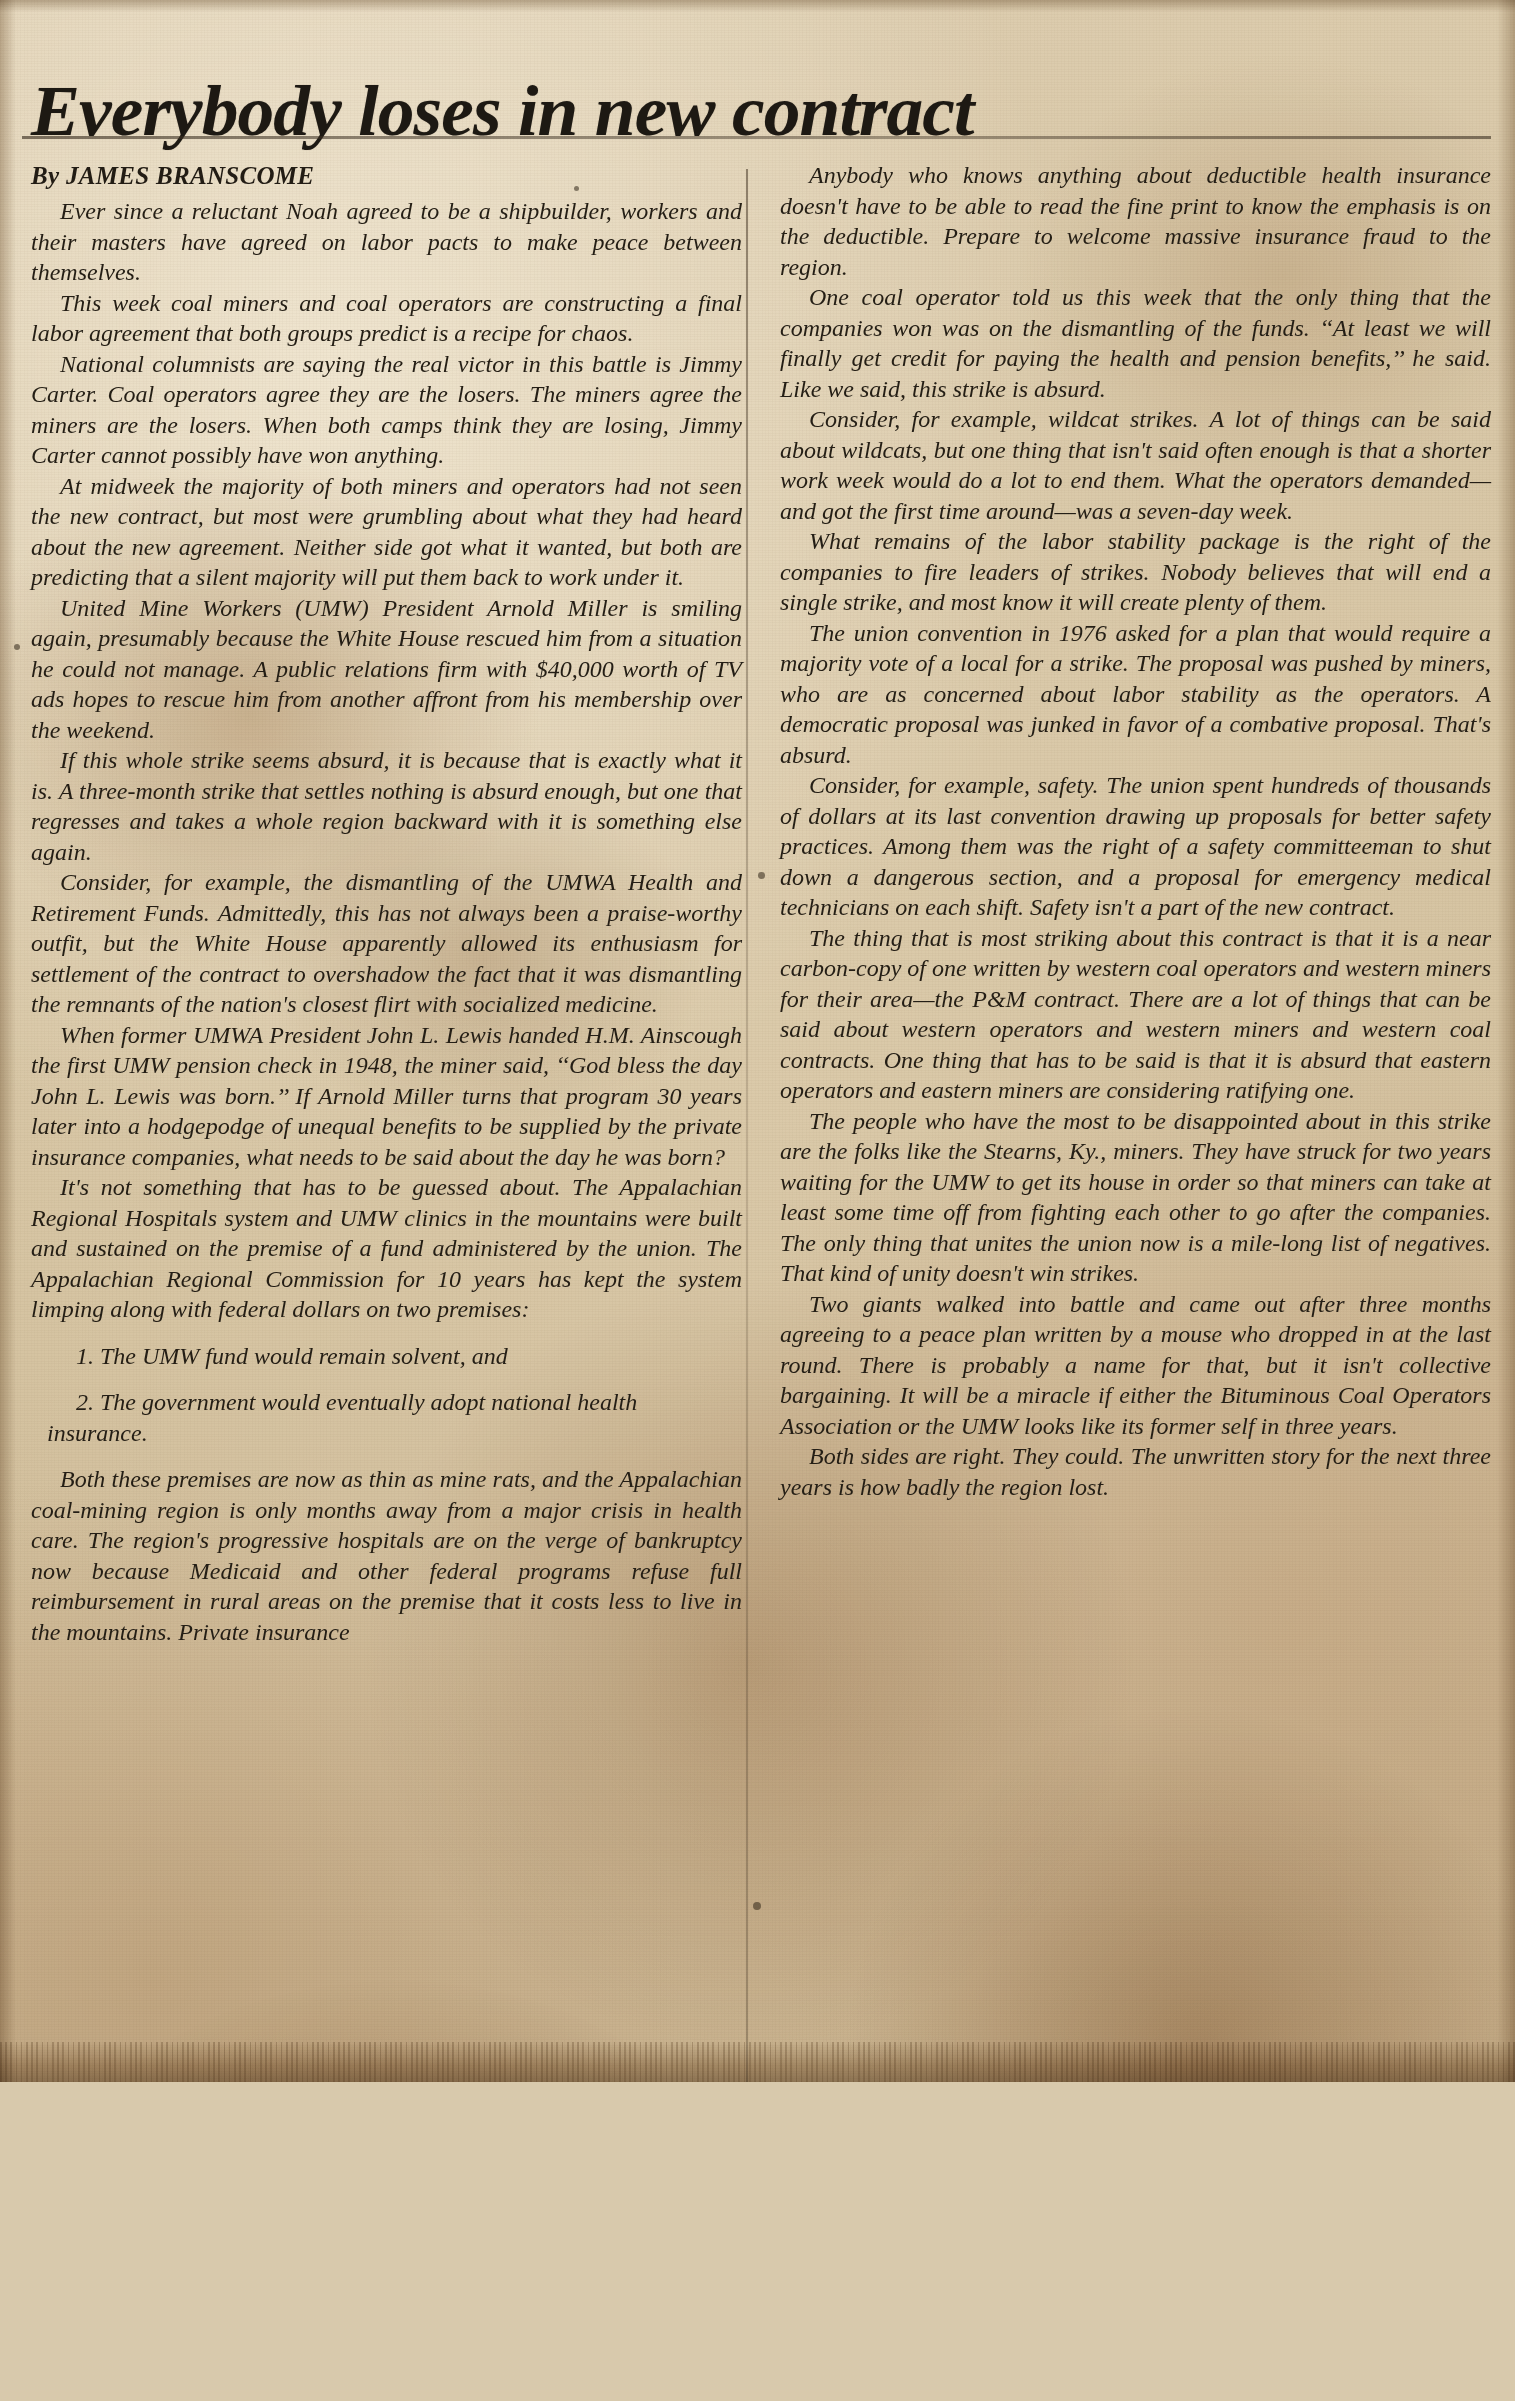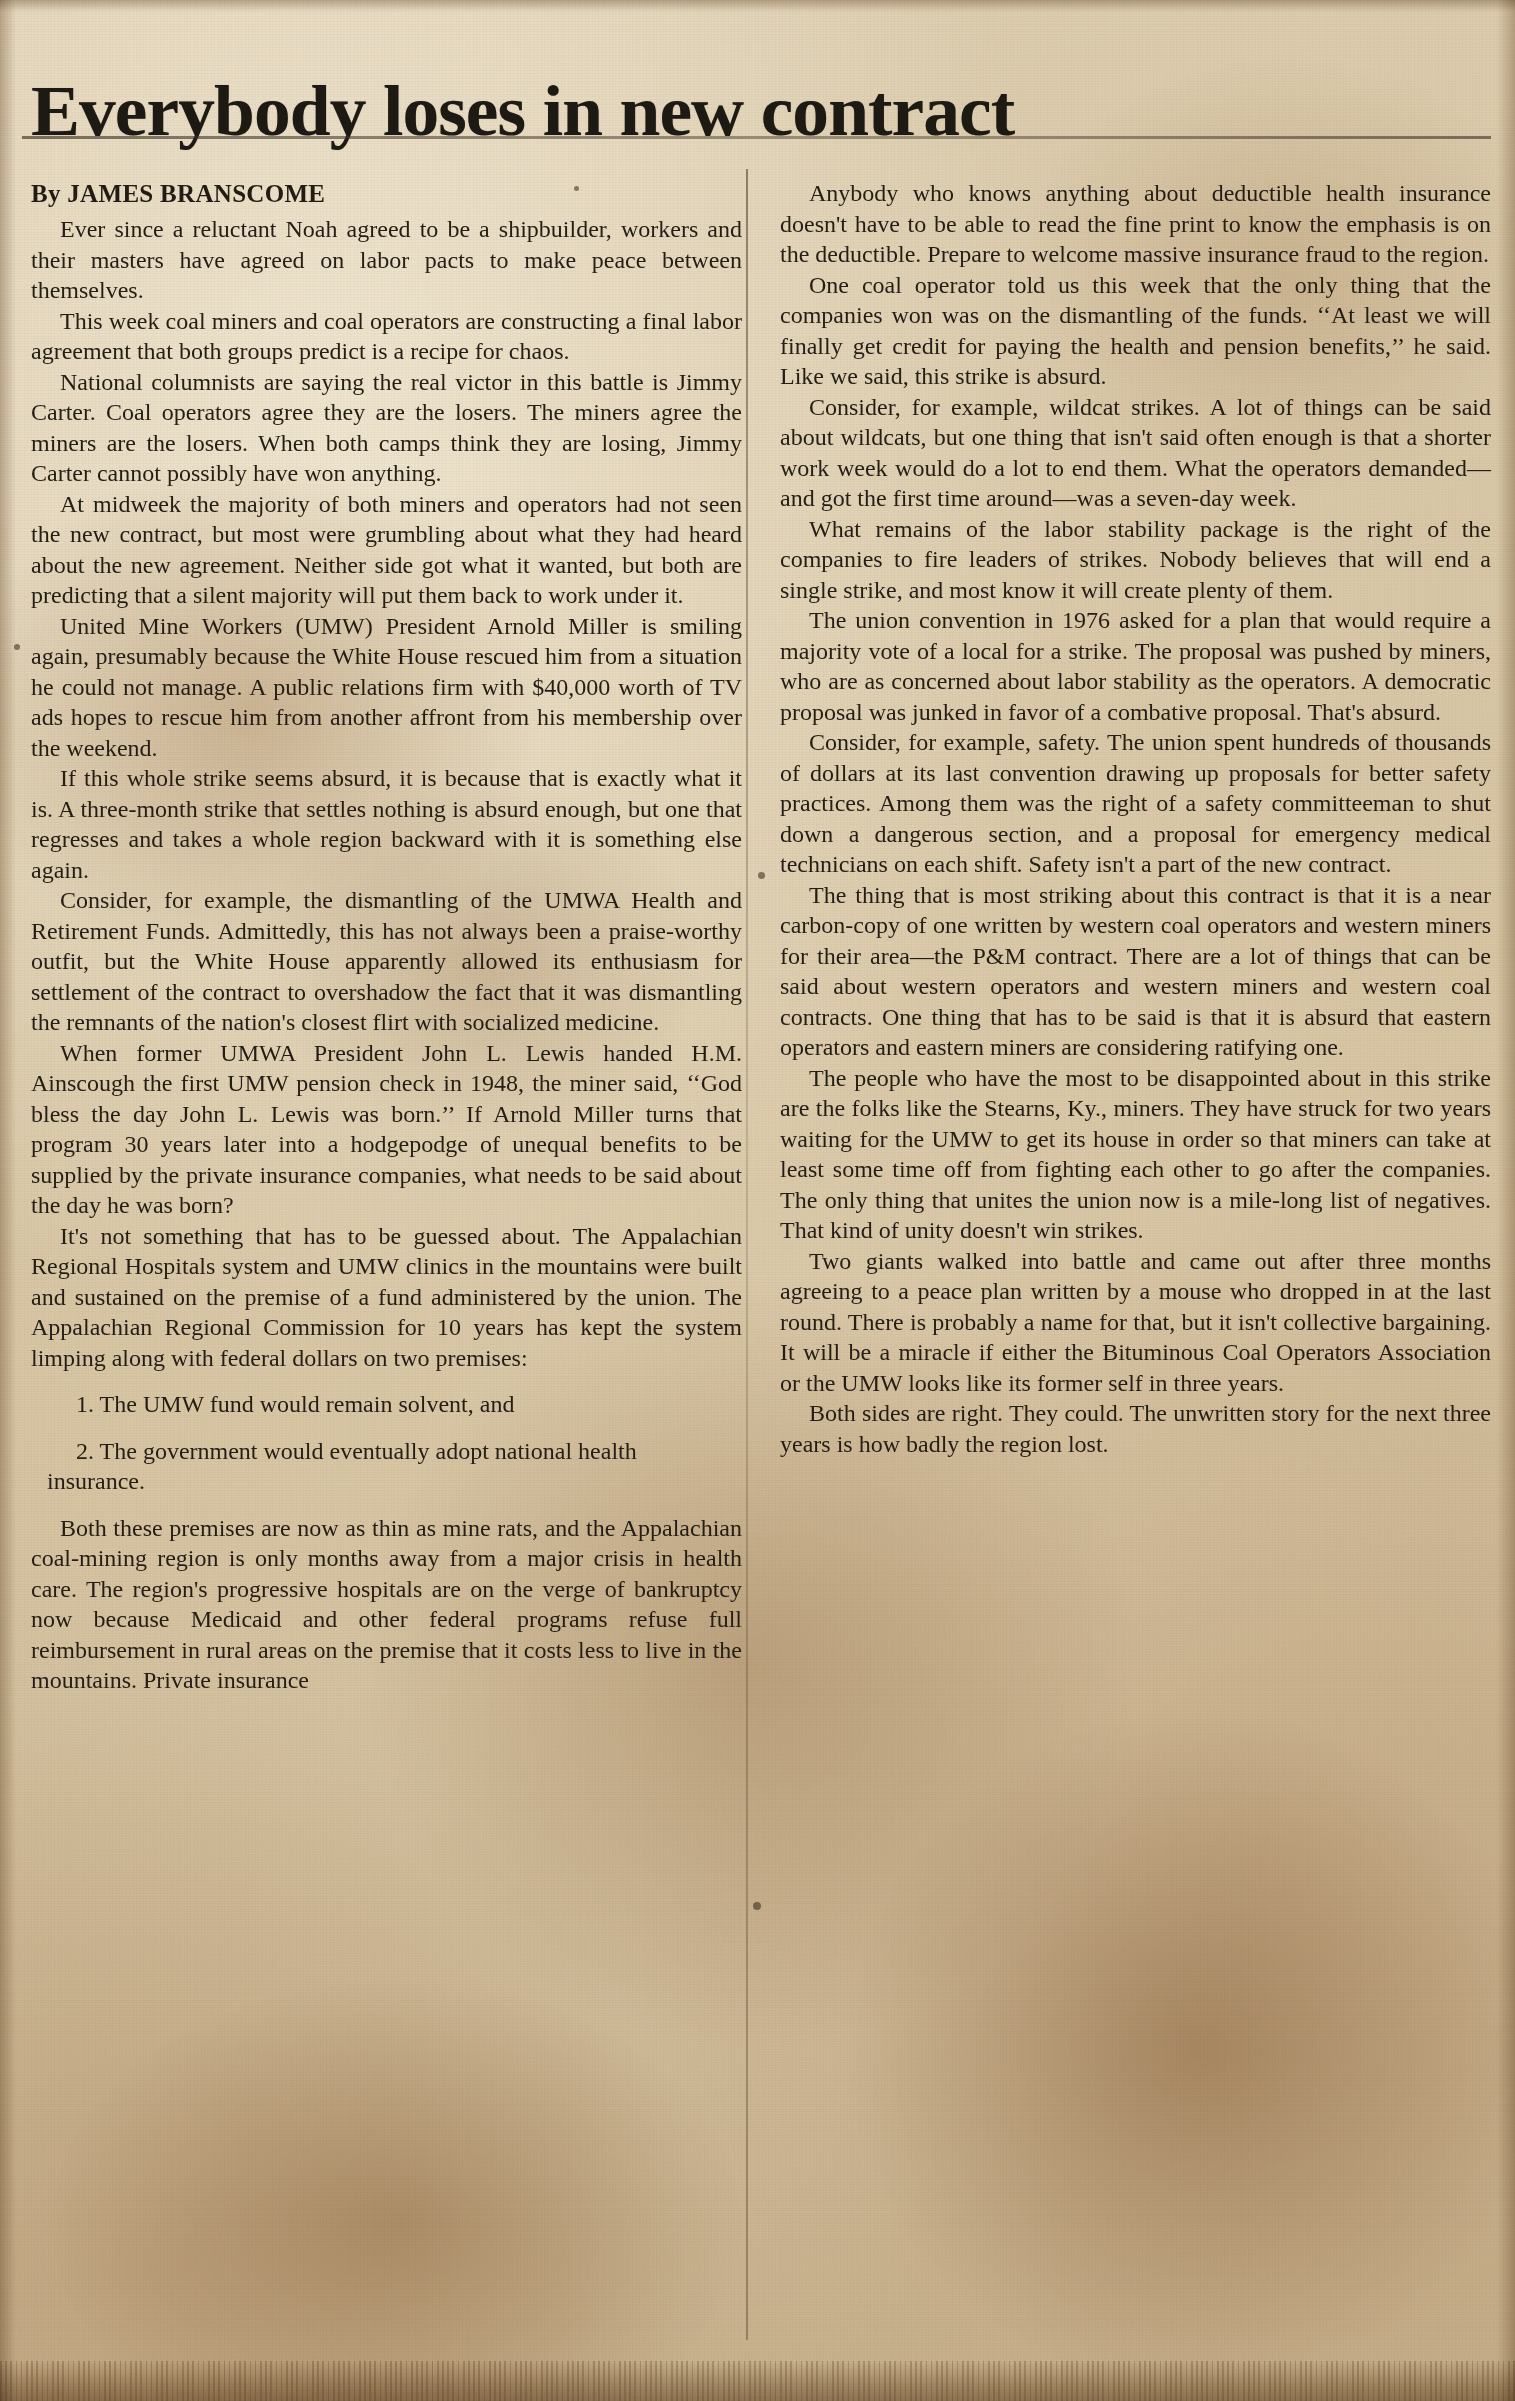--- a/index.html
+++ b/index.html
@@ -11,29 +11,30 @@
     height: 2401px;
     background: #d8c9ac;
     font-family: "Liberation Serif", serif;
     overflow: hidden;
   }
 
   
   .page {
     position: relative;
     width: 1516px;
-    height: 2401px;
+    height: 2082px;
     box-sizing: border-box;
     background:
       radial-gradient(ellipse 70% 55% at 22% 18%, rgba(255,250,236,0.55), rgba(255,250,236,0) 70%),
       radial-gradient(ellipse 60% 40% at 85% 78%, rgba(186,150,110,0.38), rgba(186,150,110,0) 72%),
       radial-gradient(ellipse 50% 35% at 10% 95%, rgba(176,141,101,0.40), rgba(176,141,101,0) 70%),
       radial-gradient(ellipse 90% 60% at 50% 50%, rgba(222,204,173,0.55), rgba(205,181,145,0.3) 80%),
       linear-gradient(165deg, #e6dac0 0%, #ded0b2 28%, #d6c6a4 55%, #cbb795 78%, #c2ab86 100%);
     overflow: hidden;
+    font-style: italic;
   }
   
   .grain {
     position: absolute;
     inset: 0;
     pointer-events: none;
     background-image:
       repeating-linear-gradient(0deg, rgba(120,95,60,0.035) 0px, rgba(120,95,60,0.035) 0.9px, rgba(255,255,255,0) 0.9px, rgba(255,255,255,0) 2.6px),
       repeating-linear-gradient(90deg, rgba(120,95,60,0.030) 0px, rgba(120,95,60,0.030) 0.9px, rgba(255,255,255,0) 0.9px, rgba(255,255,255,0) 3.4px);
     mix-blend-mode: multiply;
@@ -113,21 +114,21 @@
     width: 1469px;
     height: 2.6px;
     background: linear-gradient(90deg, rgba(60,48,34,0.85), rgba(60,48,34,0.55) 60%, rgba(60,48,34,0.8));
     opacity: 0.75;
   }
 
   
   .columns {
     position: absolute;
     left: 31px;
-    top: 178px;
+    top: 160px;
     width: 1461px;
     height: 2205px;
     display: flex;
     gap: 38px;
   }
   .col {
     width: 711px;
     position: relative;
   }
   .divider {

